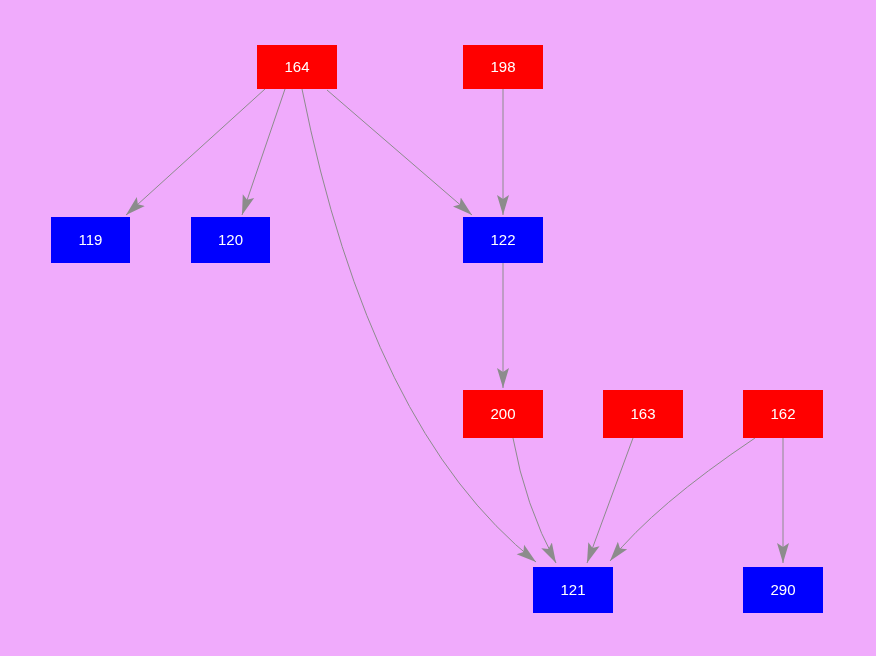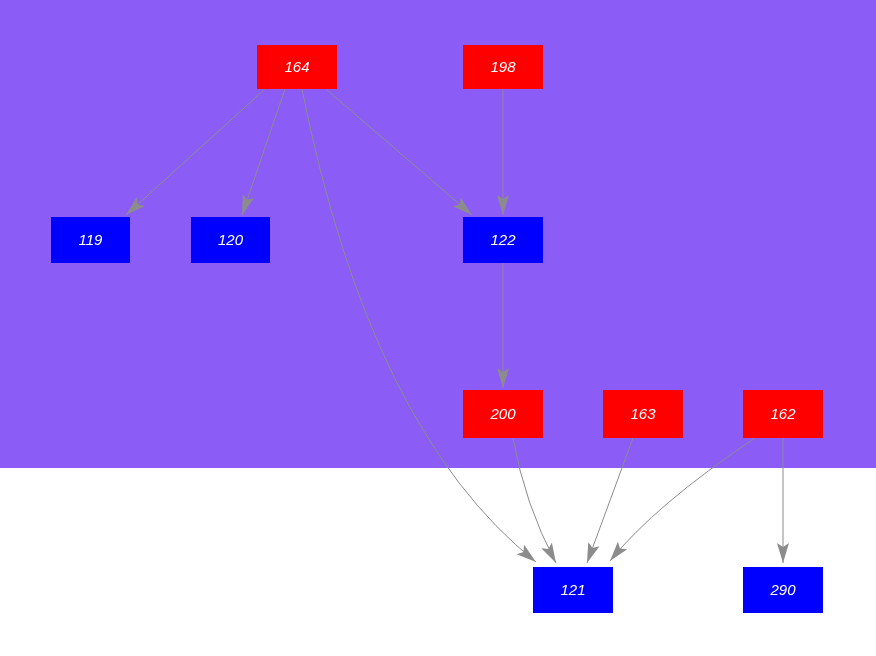--- a/index.html
+++ b/index.html
@@ -7,23 +7,22 @@
     padding: 0;
     background: #ffffff;
     width: 876px;
     height: 656px;
     overflow: hidden;
     font-family: "Liberation Sans", sans-serif;
   }
   .graph-canvas {
     position: relative;
     width: 876px;
-    height: 468px;
-    background: #8b5cf6;
-    font-style: italic;
+    height: 656px;
+    background: #f0abfc;
   }
   svg { display: block; }
   .edge-path {
     fill: none;
     stroke-width: 1px;
   }
   .node-rect {
     stroke: none;
   }
   .node-label {

